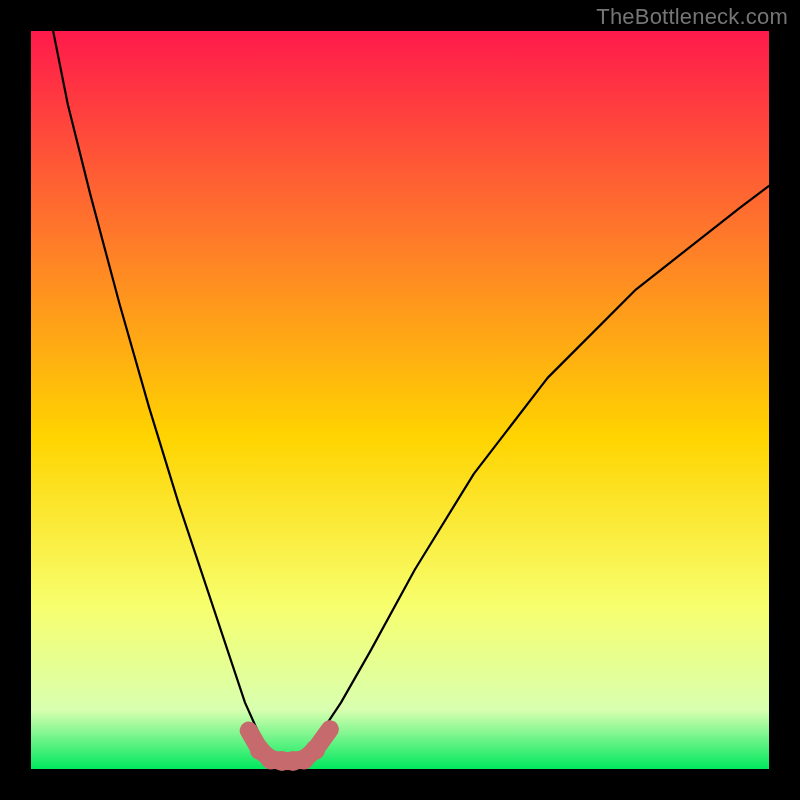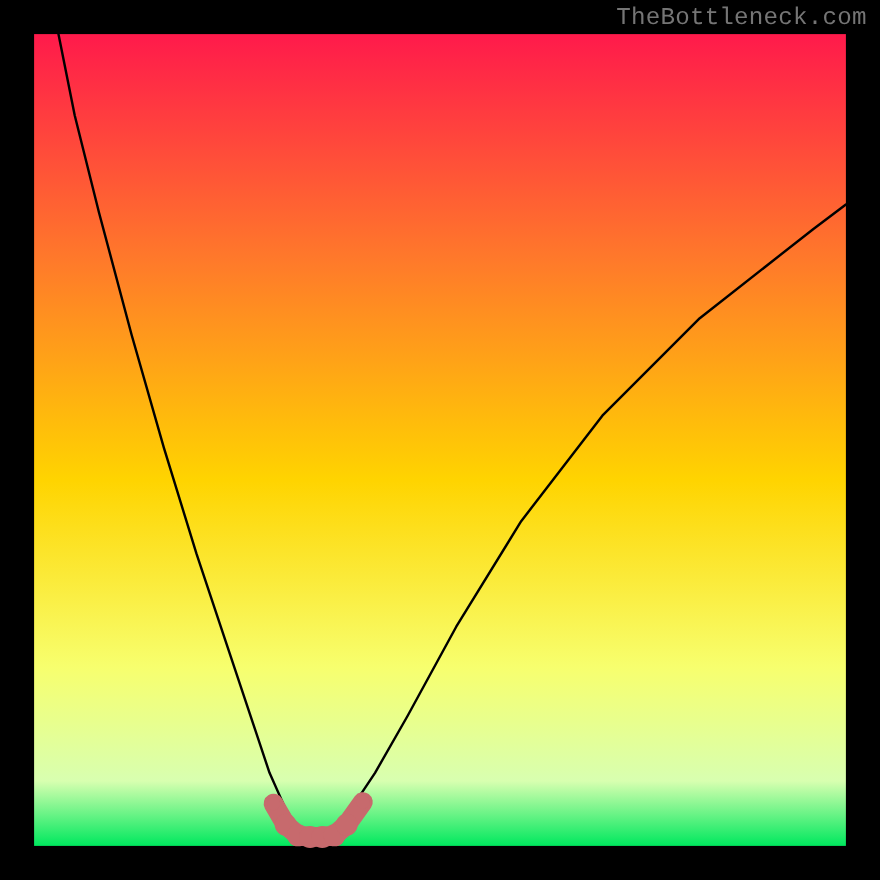--- a/index.html
+++ b/index.html
@@ -20,21 +20,20 @@
   }
   .watermark {
     position: absolute;
     top: 4px;
     right: 12px;
     color: #757575;
     font-size: 22px;
     font-weight: 500;
     letter-spacing: 0.2px;
     z-index: 50;
-    font-family: Liberation Mono, monospace;
   }
   svg {
     position: absolute;
     left: 0;
     top: 0;
   }
 </style>
 </head>
 <body>
 <div class="frame">

